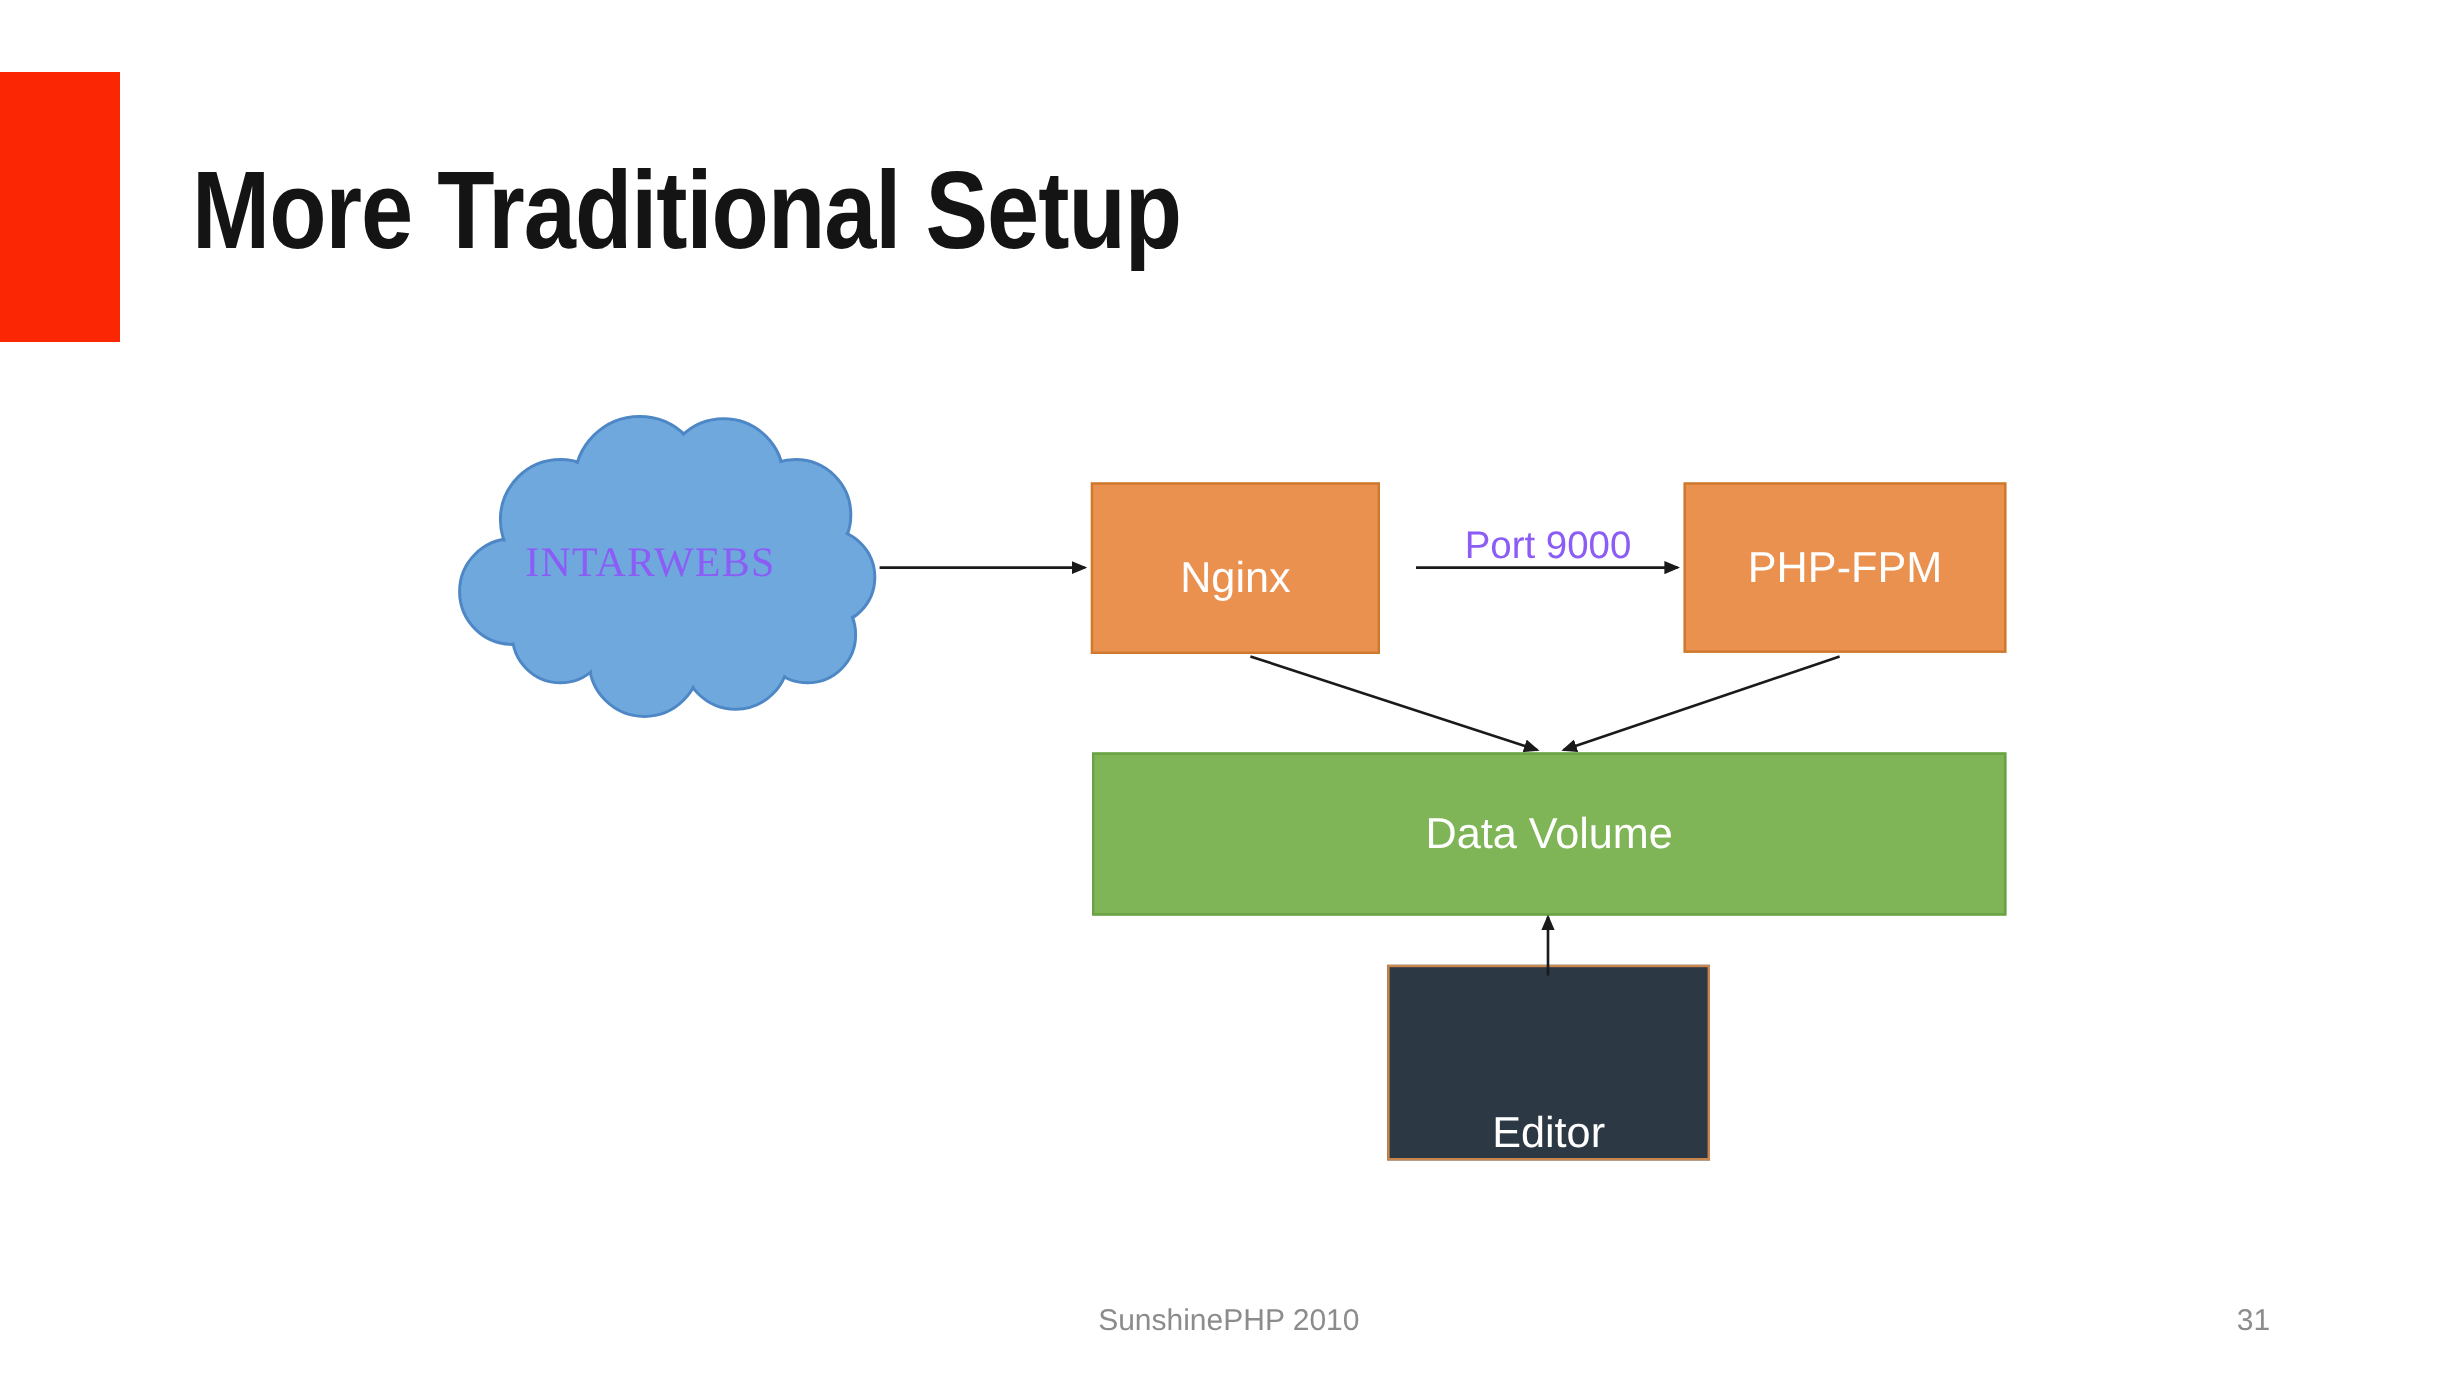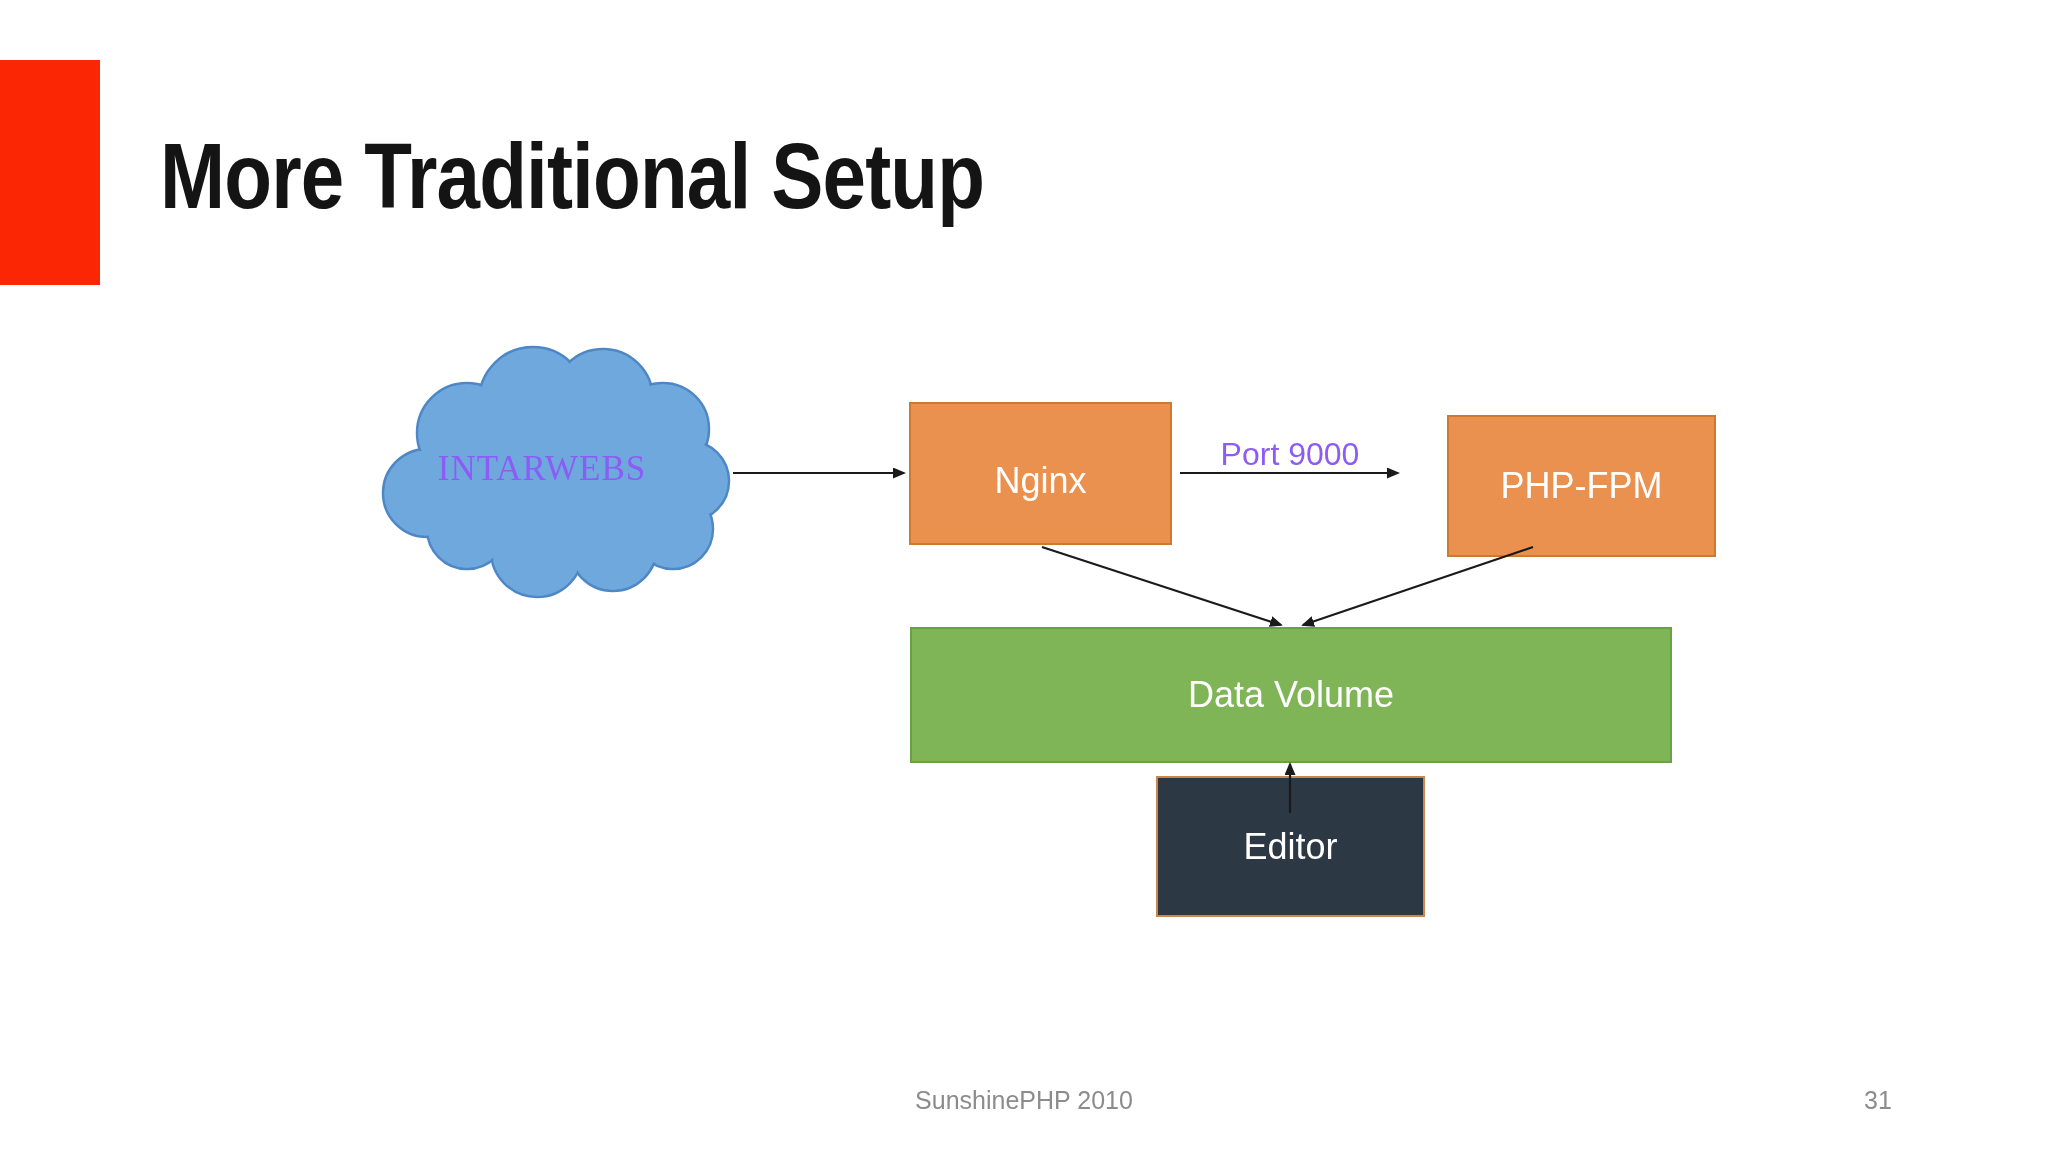--- a/index.html
+++ b/index.html
@@ -75,31 +75,32 @@
     justify-content: center;
     color: #ffffff;
     font-size: 36px;
     box-sizing: border-box;
     z-index: 2;
   }
   .node-orange {
     background: var(--node-orange, #ea9150);
     border: 2px solid var(--node-orange-border, #cd7a2e);
   }
-  .node-nginx   { left: 909px;  top: 402px; width: 263px; height: 143px; padding-top: 14px; }
-  .node-phpfpm  { left: 1403px; top: 415px; width: 269px; height: 142px; margin-left: 44px; }
+  .node-nginx   { left: 909px;  top: 402px; width: 241px; height: 143px; padding-top: 14px; }
+  .node-phpfpm  { left: 1403px; top: 402px; width: 269px; height: 142px; }
   .node-datavol {
     left: 910px; top: 627px; width: 762px; height: 136px;
     background: var(--node-green, #7fb556);
     border: 2px solid var(--node-green-border, #69a244);
   }
   .node-editor {
-    left: 1156px; top: 776px; width: 269px; height: 141px;
+    left: 1156px; top: 804px; width: 269px; height: 163px;
     background: var(--node-dark, #2c3844);
     border: 2px solid var(--node-dark-border, #c9874d);
+    align-items: flex-end;
   }
 
   
   .port-label {
     position: absolute;
     left: 1290px;
     top: 436px;
     transform: translateX(-50%);
     font-size: 32px;
     line-height: 1.15;

